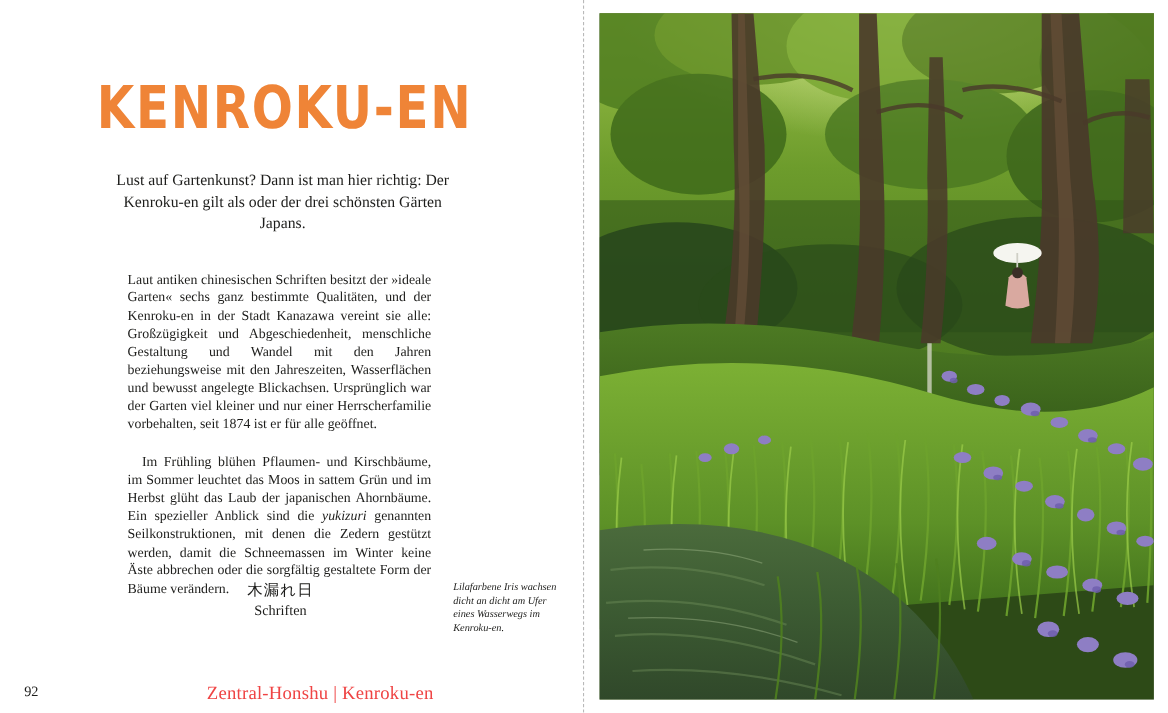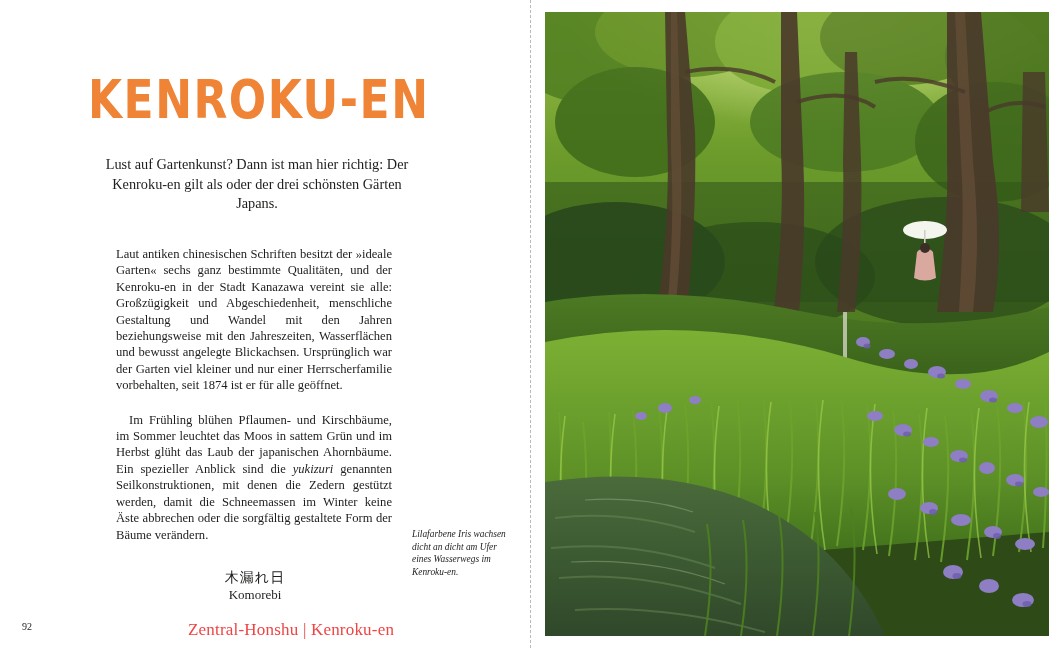--- a/index.html
+++ b/index.html
@@ -68,21 +68,20 @@
     font-size: 12.4px;
   }
 
   .komorebi {
     position: absolute;
     left: 155px;
     top: 528px;
     width: 200px;
     text-align: center;
     color: #1d1d1b;
-    margin-top: 40px;
   }
   .komorebi .jp {
     font-family: "DejaVu Sans", sans-serif;
     font-size: 14px;
     line-height: 18px;
     letter-spacing: 1px;
   }
   .komorebi .romaji {
     font-family: "Liberation Serif", serif;
     font-size: 13px;
@@ -106,21 +105,21 @@
     font-size: 9.4px;
     line-height: 12.6px;
     color: #1d1d1b;
   }
 
   .folio-number {
     position: absolute;
     left: 22px;
     top: 621px;
     font-family: "Liberation Serif", serif;
-    font-size: 10px;
+    font-size: 13px;
     color: #1d1d1b;
     text-align: center;
   }
   .folio-text {
     position: absolute;
     left: 188px;
     top: 620px;
     font-family: "Liberation Serif", serif;
     font-size: 17px;
     color: #ef4444;
@@ -160,21 +159,21 @@
 
     <div class="standfirst">Lust auf Gartenkunst? Dann ist man hier richtig: Der Kenroku-en gilt als oder der drei schönsten Gärten Japans.</div>
 
     <div class="bodytext">
       <p>Laut antiken chinesischen Schriften besitzt der »ideale Garten« sechs ganz bestimmte Qualitäten, und der Kenroku-en in der Stadt Kanazawa vereint sie alle: Großzügigkeit und Abgeschiedenheit, menschliche Gestaltung und Wandel mit den Jahren beziehungsweise mit den Jahreszeiten, Wasserflächen und bewusst angelegte Blickachsen. Ursprünglich war der Garten viel kleiner und nur einer Herrscherfamilie vorbehalten, seit 1874 ist er für alle geöffnet.</p>
       <p class="indent"><span>Im Frühling blühen Pflaumen- und Kirschbäume, im Sommer leuchtet das Moos in sattem Grün und im Herbst glüht das Laub der japanischen Ahornbäume. Ein spezieller Anblick sind die </span><i>yukizuri</i><span> genannten Seilkonstruktionen, mit denen die Zedern gestützt werden, damit die Schneemassen im Winter keine Äste abbrechen oder die sorgfältig gestaltete Form der Bäume verändern.</span></p>
     </div>
 
     <div class="komorebi">
       <div class="jp">木漏れ日</div>
-      <div class="romaji">Komorebi</div>
+      <div class="romaji">Schriften</div>
     </div>
 
     <div class="caption">Lilafarbene Iris wachsen dicht an dicht am Ufer eines Wasserwegs im Kenroku-en.</div>
 
     <div class="folio-number">92</div>
     <div class="folio-text">Zentral-Honshu | Kenroku-en</div>
   </div>
 
   <div class="gutter"></div>
 

